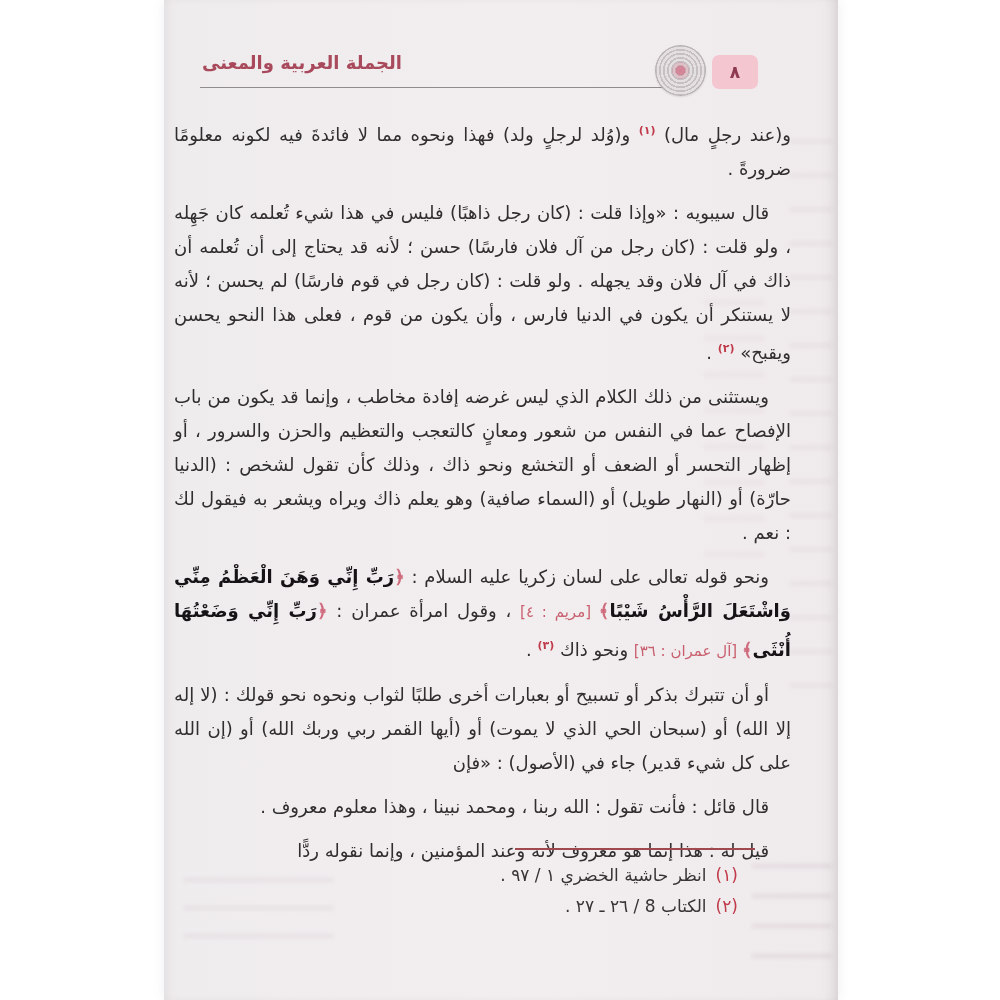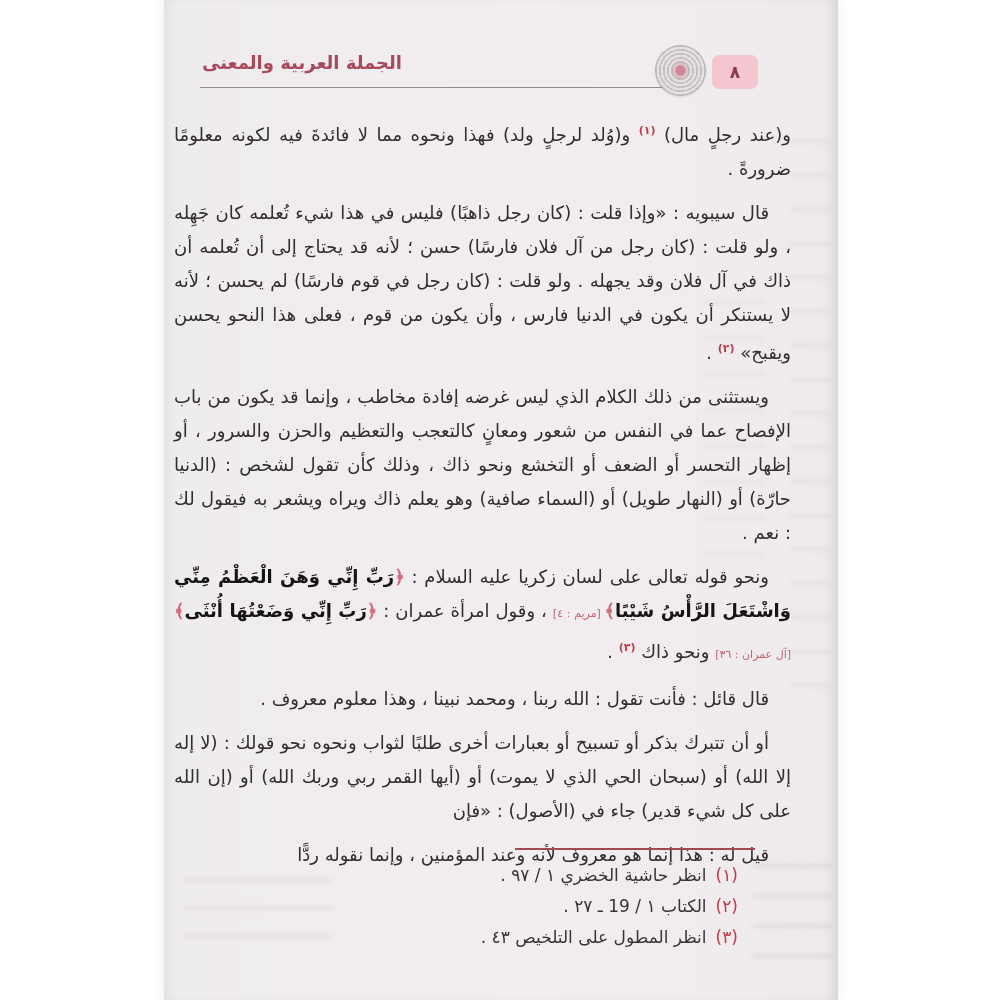--- a/index.html
+++ b/index.html
@@ -45,21 +45,21 @@
     position:absolute; left:10px; right:47px; top:114px;
     direction:rtl; text-align:justify;
     font-size:18px; line-height:34px; color:#312e30;
   }
   .para { margin:0 0 10px 0; text-indent:22px; }
   .para.no-indent { text-indent:0; }
   .run-n  { }
   .run-ref { color:#c03a4a; font-size:11px; vertical-align:7px; font-weight:bold; }
   .run-q  { font-weight:bold; color:#161316; }
   .run-qm { color:#cf6b7c; font-weight:bold; }
-  .run-qref { color:#c9606f; font-size:11px; }
+  .run-qref { color:#c9606f; font-size:15px; }
   
   .fn-sep {
     position:absolute; left:351px; top:848px; width:240px; height:2px;
     background:#a04a50;
   }
   .footnotes {
     position:absolute; right:100px; top:860px; width:420px;
     direction:rtl; text-align:right;
     font-size:17px; line-height:31px; color:#383436;
   }
@@ -84,30 +84,29 @@
     <div class="hdr-title">الجملة العربية والمعنى</div>
     <div class="hdr-line"></div>
     <div class="ornament"></div>
     <div class="page-badge">٨</div>
 
     <div class="body-text">
         <p class="para no-indent"><span class="run-n">و(عند رجلٍ مال) </span><span class="run-ref">(١)</span><span class="run-n"> و(وُلد لرجلٍ ولد) فهذا ونحوه مما لا فائدةَ فيه لكونه معلومًا ضرورةً .</span></p>
         <p class="para"><span class="run-n">قال سيبويه : «وإذا قلت : (كان رجل ذاهبًا) فليس في هذا شيء تُعلمه كان جَهِله ، ولو قلت : (كان رجل من آل فلان فارسًا) حسن ؛ لأنه قد يحتاج إلى أن تُعلمه أن ذاك في آل فلان وقد يجهله . ولو قلت : (كان رجل في قوم فارسًا) لم يحسن ؛ لأنه لا يستنكر أن يكون في الدنيا فارس ، وأن يكون من قوم ، فعلى هذا النحو يحسن ويقبح» </span><span class="run-ref">(٢)</span><span class="run-n"> .</span></p>
         <p class="para"><span class="run-n">ويستثنى من ذلك الكلام الذي ليس غرضه إفادة مخاطب ، وإنما قد يكون من باب الإفصاح عما في النفس من شعور ومعانٍ كالتعجب والتعظيم والحزن والسرور ، أو إظهار التحسر أو الضعف أو التخشع ونحو ذاك ، وذلك كأن تقول لشخص : (الدنيا حارّة) أو (النهار طويل) أو (السماء صافية) وهو يعلم ذاك ويراه ويشعر به فيقول لك : نعم .</span></p>
         <p class="para"><span class="run-n">ونحو قوله تعالى على لسان زكريا عليه السلام : </span><span class="run-qm">﴿</span><span class="run-q">رَبِّ إِنِّي وَهَنَ الْعَظْمُ مِنِّي وَاشْتَعَلَ الرَّأْسُ شَيْبًا</span><span class="run-qm">﴾</span><span class="run-qref"> [مريم : ٤]</span><span class="run-n"> ، وقول امرأة عمران : </span><span class="run-qm">﴿</span><span class="run-q">رَبِّ إِنِّي وَضَعْتُهَا أُنْثَى</span><span class="run-qm">﴾</span><span class="run-qref"> [آل عمران : ٣٦]</span><span class="run-n"> ونحو ذاك </span><span class="run-ref">(٣)</span><span class="run-n"> .</span></p>
+        <p class="para"><span class="run-n">أو أن تتبرك بذكر أو تسبيح أو بعبارات أخرى طلبًا لثواب ونحوه نحو قولك : (لا إله إلا الله) أو (سبحان الحي الذي لا يموت) أو (أيها القمر ربي وربك الله) أو (إن الله على كل شيء قدير) جاء في (الأصول) : «فإن</span></p>
         <p class="para"><span class="run-n">قال قائل : فأنت تقول : الله ربنا ، ومحمد نبينا ، وهذا معلوم معروف .</span></p>
-        <p class="para"><span class="run-n">أو أن تتبرك بذكر أو تسبيح أو بعبارات أخرى طلبًا لثواب ونحوه نحو قولك : (لا إله إلا الله) أو (سبحان الحي الذي لا يموت) أو (أيها القمر ربي وربك الله) أو (إن الله على كل شيء قدير) جاء في (الأصول) : «فإن</span></p>
         <p class="para"><span class="run-n">قيل له : هذا إنما هو معروف لأنه وعند المؤمنين ، وإنما نقوله ردًّا</span></p>
       </div>
 
     <div class="fn-sep"></div>
     <div class="footnotes">
         <div class="fn-line"><span class="fn-num">(١)</span><span class="fn-text">انظر حاشية الخضري ١ / ٩٧ .</span></div>
-        <div class="fn-line"><span class="fn-num">(٢)</span><span class="fn-text">الكتاب ١ / 19 ـ ٢٧ .</span></div>
-        <div class="fn-line"><span class="fn-num">(٣)</span><span class="fn-text">انظر المطول على التلخيص ٤٣ .</span></div>
+        <div class="fn-line"><span class="fn-num">(٢)</span><span class="fn-text">الكتاب 8 / ٢٦ ـ ٢٧ .</span></div>
       </div>
 
     <div class="ghost ghost1"></div>
     <div class="ghost ghost2"></div>
     <div class="ghost ghost3"></div>
     <div class="ghost ghost4"></div>
   </div>
 </div>
 
 </body></html>

